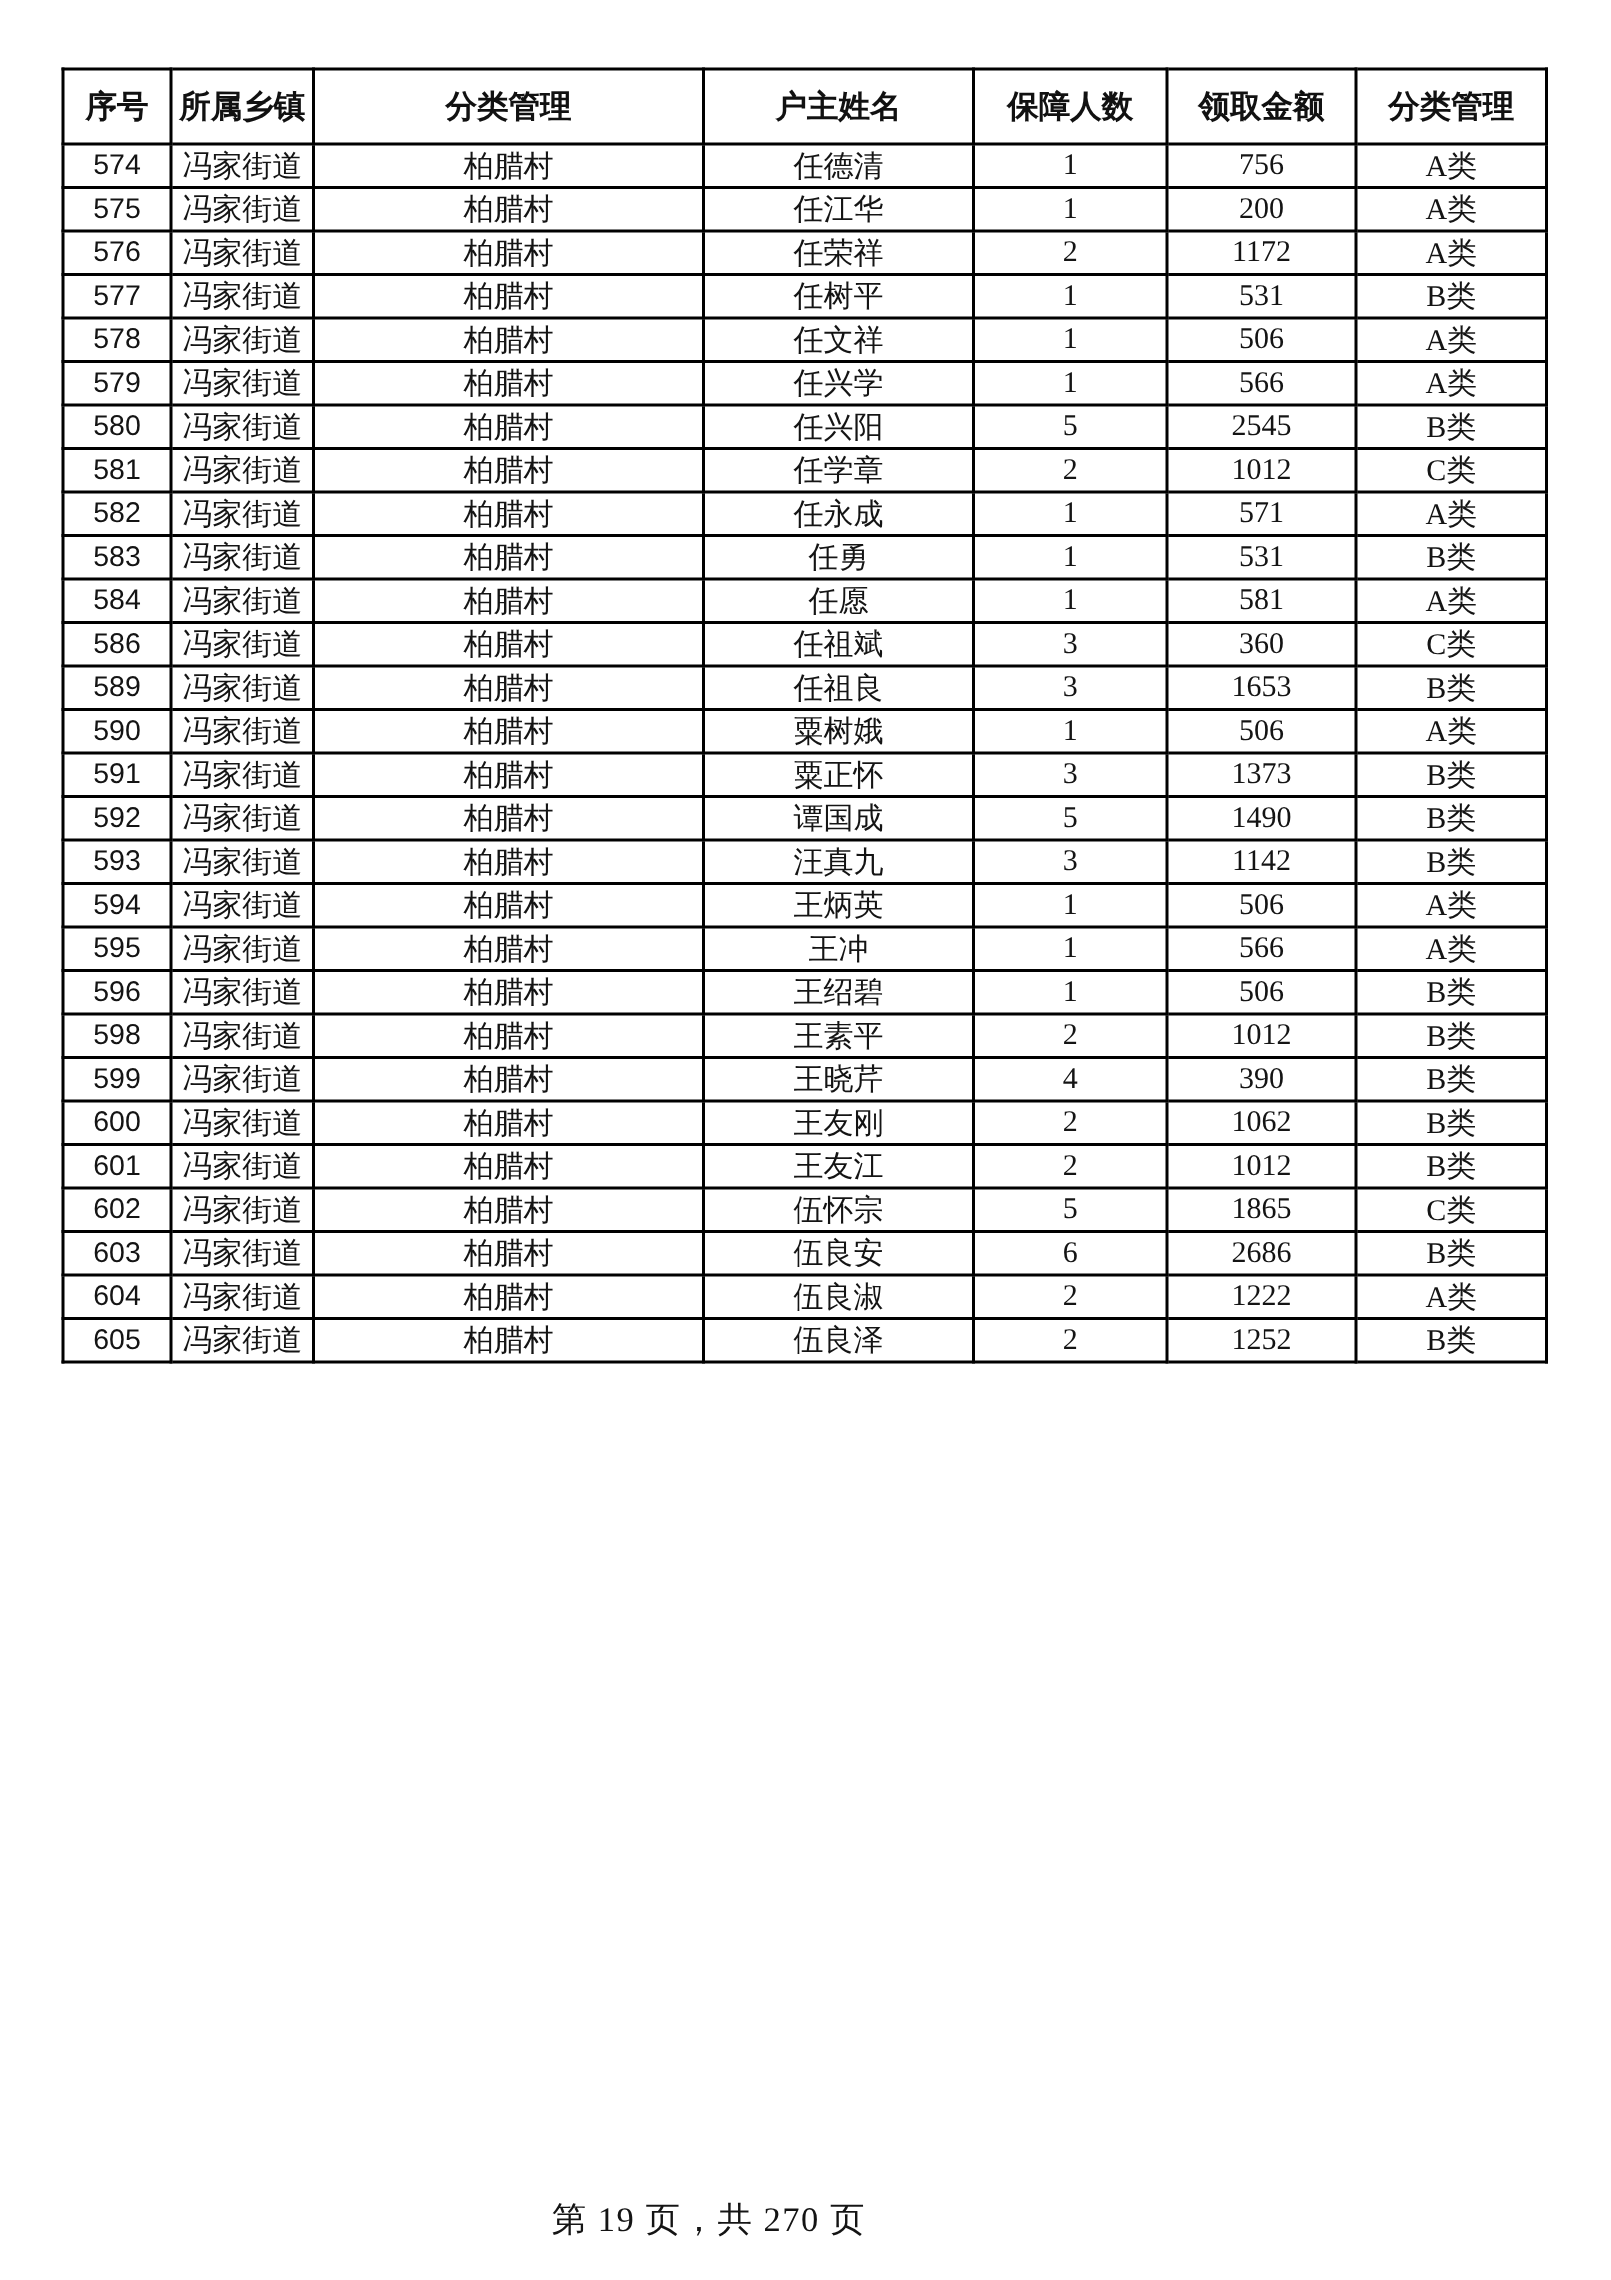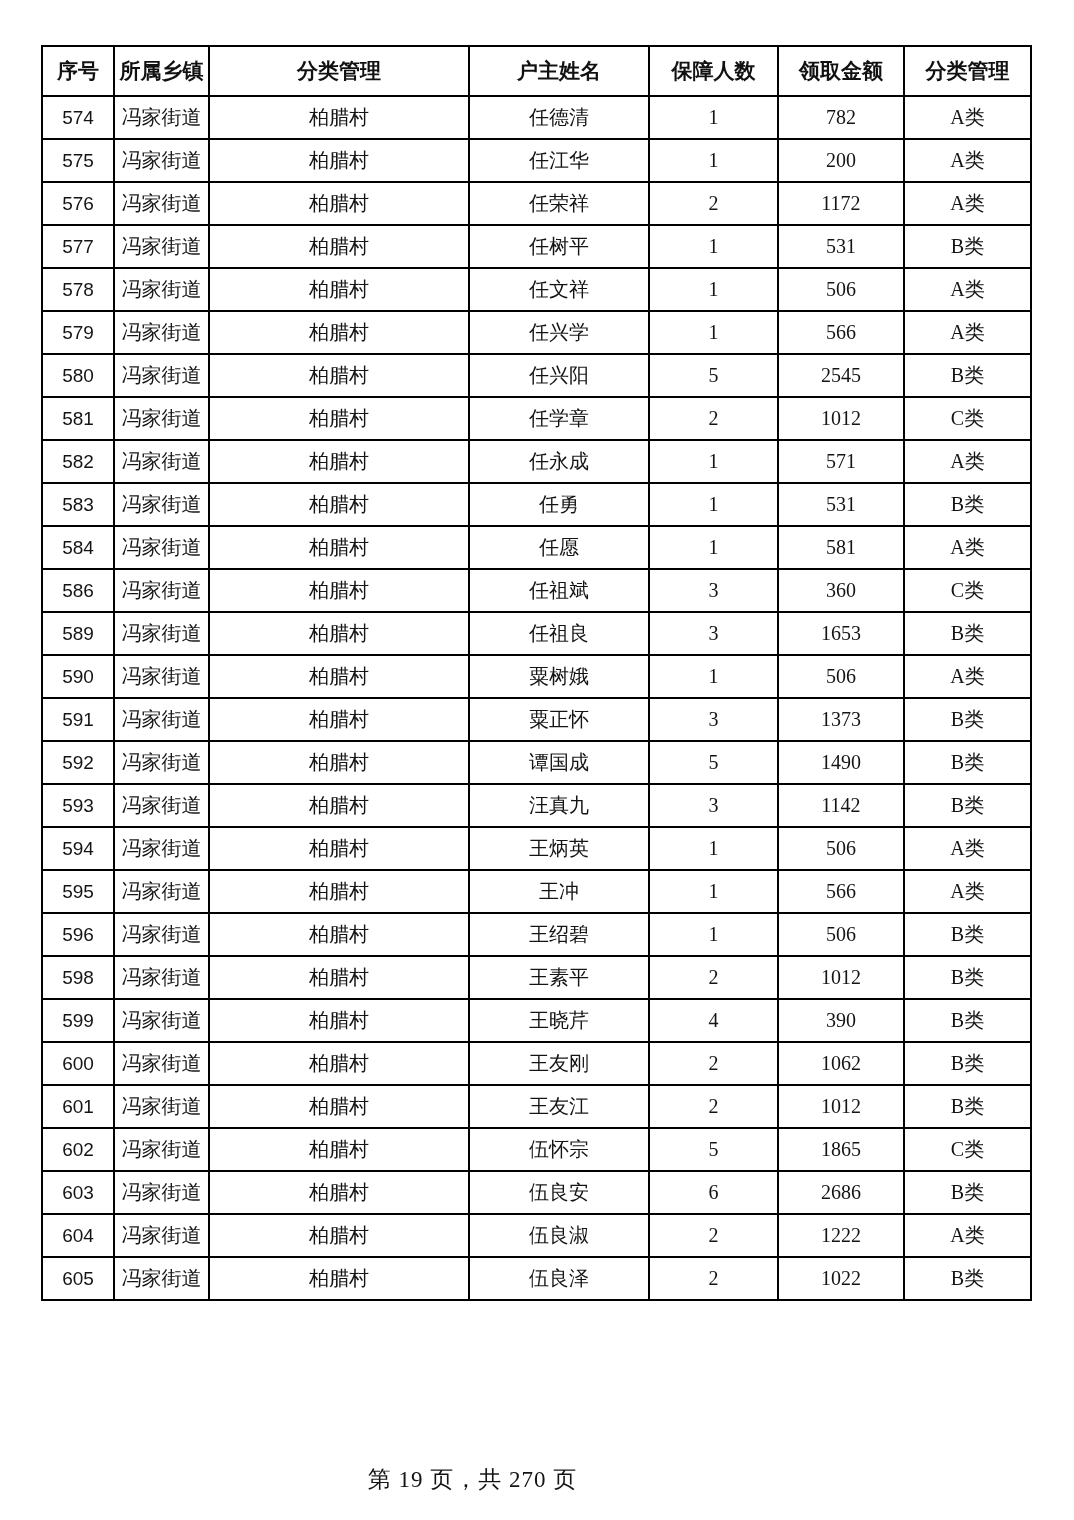--- a/index.html
+++ b/index.html
@@ -36,21 +36,21 @@
     white-space: nowrap;
     color: #141414;
   }
   thead tr { height: 50px; margin-left: 44px; }
   th {
     font-family: "Liberation Sans", "DejaVu Sans", sans-serif;
     font-weight: bold;
     font-size: 21px;
     color: #111111;
   }
-  tbody tr { height: 43px; }
+  tbody tr { height: 29px; }
   td {
     font-family: "Liberation Serif", "DejaVu Serif", serif;
     font-size: 20px;
   }
   td.c0 {
     font-family: "Liberation Sans", "DejaVu Sans", sans-serif;
     font-size: 19px;
   }
   .page-footer {
     position: absolute;
@@ -90,21 +90,21 @@
         <th>分类管理</th>
       </tr>
     </thead>
     <tbody>
         <tr>
           <td class="c0">574</td>
           <td class="c1">冯家街道</td>
           <td class="c2">柏腊村</td>
           <td class="c3">任德清</td>
           <td class="c4">1</td>
-          <td class="c5">782</td>
+          <td class="c5">756</td>
           <td class="c6">A类</td>
         </tr>
         <tr>
           <td class="c0">575</td>
           <td class="c1">冯家街道</td>
           <td class="c2">柏腊村</td>
           <td class="c3">任江华</td>
           <td class="c4">1</td>
           <td class="c5">200</td>
           <td class="c6">A类</td>
@@ -333,21 +333,21 @@
           <td class="c4">2</td>
           <td class="c5">1222</td>
           <td class="c6">A类</td>
         </tr>
         <tr>
           <td class="c0">605</td>
           <td class="c1">冯家街道</td>
           <td class="c2">柏腊村</td>
           <td class="c3">伍良泽</td>
           <td class="c4">2</td>
-          <td class="c5">1022</td>
+          <td class="c5">1252</td>
           <td class="c6">B类</td>
         </tr>
       </tbody>
   </table>
 
   <div class="page-footer">第 19 页，共 270 页</div>
 
 </div>
 
 </body></html>

